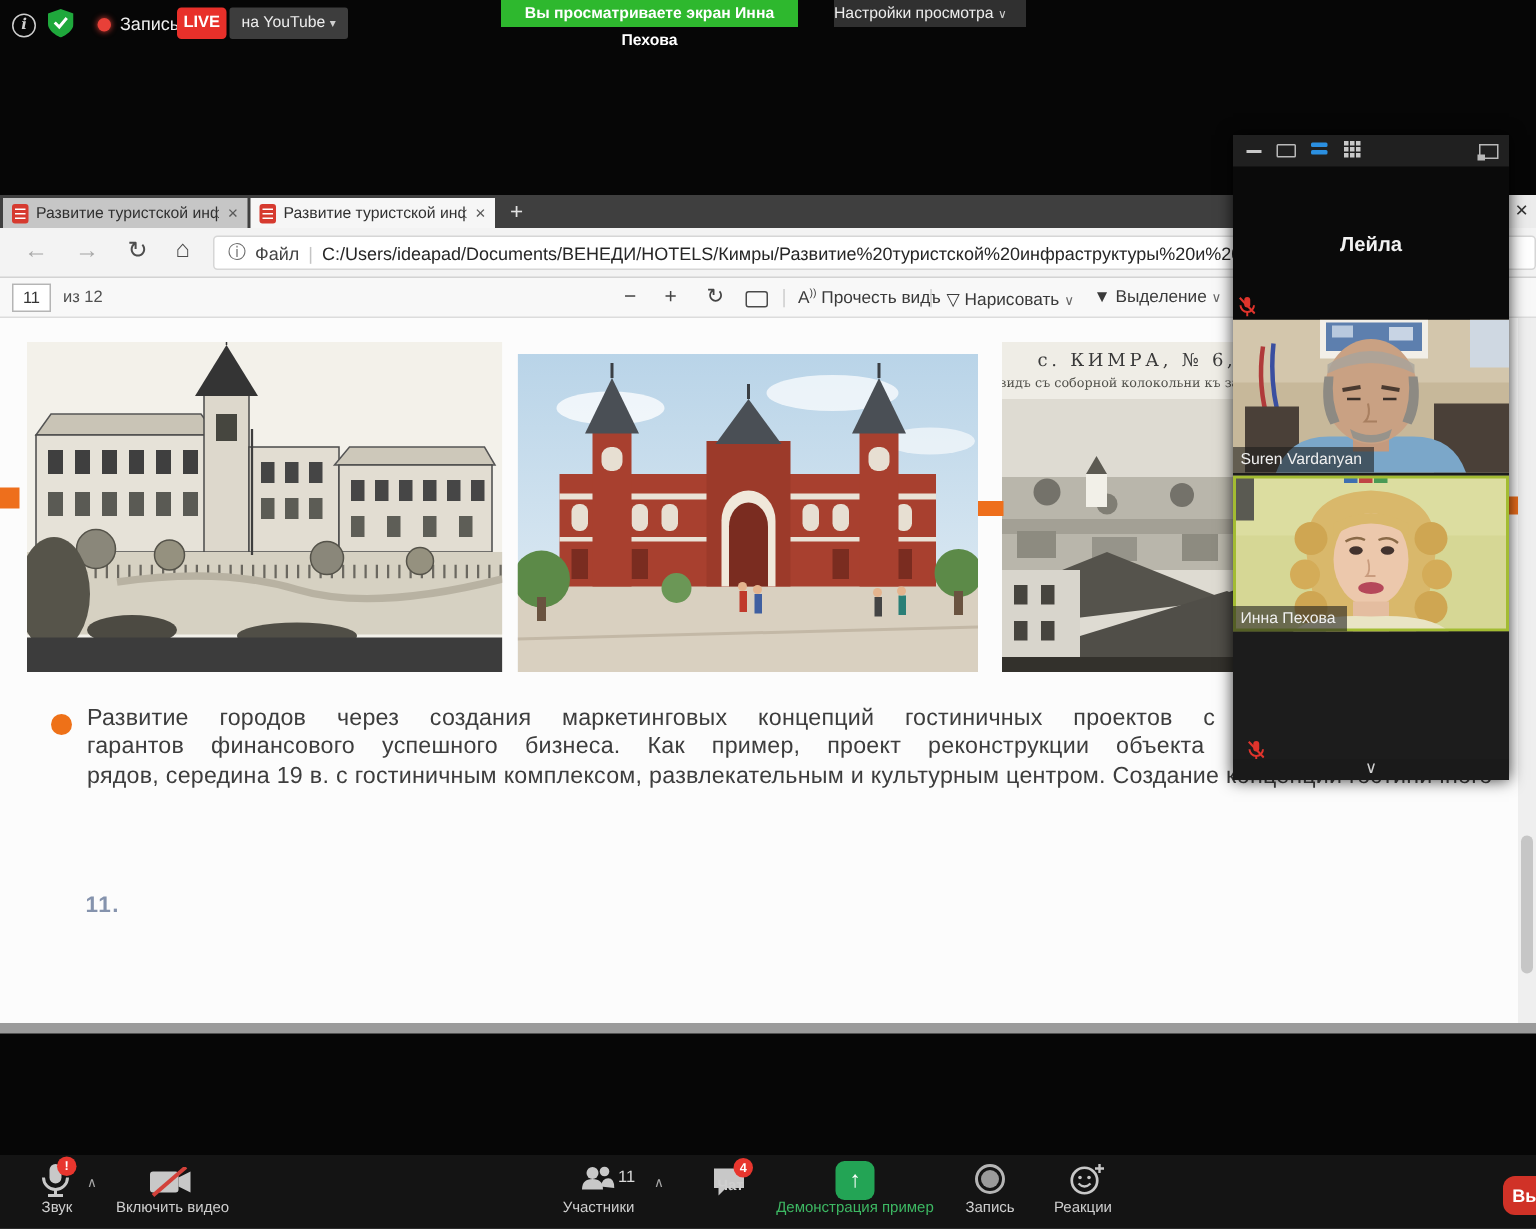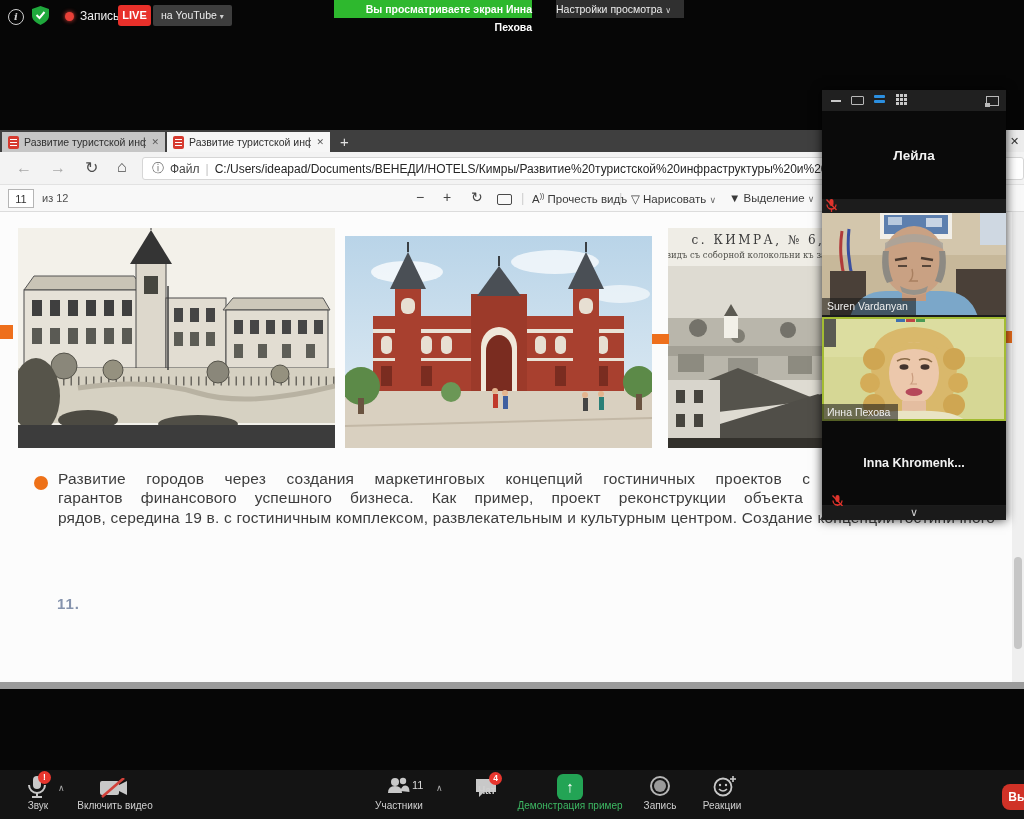--- a/index.html
+++ b/index.html
@@ -9,21 +9,21 @@
   
   .mt-info{width:14px;height:14px;border:1.5px solid #cfcfcf;border-radius:50%;color:#cfcfcf;
            font:italic bold 10px "DejaVu Serif",serif;text-align:center;line-height:14px;}
   .mt-reclabel{color:#f0f0f0;font-size:12px;}
   .mt-recdot{width:9px;height:9px;border-radius:50%;background:#e84038;box-shadow:0 0 4px #e84038;}
   .mt-live{background:#e8302a;color:#fff;font-weight:bold;font-size:11px;border-radius:3px;
            width:33px;height:21px;text-align:center;line-height:21px;}
   .mt-yt{background:#3d3d3d;color:#ededed;font-size:10.5px;height:21px;line-height:21px;
          padding:0 8px;border-radius:2px;}
   .mt-banner{background:#2eb82e;color:#fff;font-weight:bold;font-size:10.5px;height:18px;
-             line-height:18px;text-align:right;width:198px;}
+             line-height:18px;text-align:center;width:198px;}
   .mt-settings{background:#303030;color:#ededed;font-size:10.5px;height:18px;line-height:18px;
                width:128px;}
   .carr{font-size:8px;color:#cfcfcf;}
   
   .tabstrip{background:#3f3f3f;width:1024px;height:22px;}
   .btab{height:20px;width:163px;display:flex;align-items:center;gap:5px;padding:0 6px;box-sizing:border-box;}
   .btab.inact{background:#c6c6c6;}
   .btab.act{background:#f6f6f6;}
   .pdficon{width:11px;height:13px;background:#d63a2f;border-radius:2px;flex:0 0 auto;position:relative;}
   .pdficon::after{content:"";position:absolute;left:2px;top:3px;width:7px;height:1.5px;background:#fff;
@@ -336,21 +336,21 @@
           <i></i>
           <i></i>
           <i></i>
           <i></i>
           <i></i>
           <i></i>
         </div>
       <div class="abs vpico-pop" style="left:164px;top:6px;"></div>
     </div>
 
-    <div class="tileblack abs" style="left:0;top:21px;height:88px;">
+    <div class="tileblack abs" style="left:0;top:21px;height:102px;">
       <span style="font-size:13.5px;">Лейла</span>
     </div>
     <div class="abs" style="left:4px;top:108px;">
       <svg width="11" height="13" viewBox="0 0 11 13">
           <rect x="3.5" y="0" width="4" height="7" rx="2" fill="#e0342c"></rect>
           <path d="M1 5.5 a4.5 4.5 0 0 0 9 0" fill="none" stroke="#e0342c" stroke-width="1.3"></path>
           <line x1="5.5" y1="10" x2="5.5" y2="13" stroke="#e0342c" stroke-width="1.3"></line>
           <line x1="0.5" y1="0.5" x2="10.5" y2="11" stroke="#e0342c" stroke-width="1.4"></line>
         </svg>
     </div>
@@ -407,23 +407,20 @@
         <path d="M97 43 q7 -3 13 2" fill="none" stroke="#8a6a48" stroke-width="1.6"></path>
         <path d="M90 56 q2 8 -1 11 h6" fill="none" stroke="#c99c7e" stroke-width="1.2"></path>
         <ellipse cx="92" cy="75" rx="8.5" ry="4" fill="#b5485a"></ellipse>
         <rect x="80" y="84" width="24" height="20" fill="#e4bda0"></rect>
         <path d="M40 104 q14 -12 52 -10 q38 -2 52 10 Z" fill="#e9e4c4"></path>
       </svg>
       <div class="innabrd"></div>
       <span class="chip">Инна Пехова</span>
     </div>
 
-    <div class="tileblack abs" style="left:0;top:331px;height:84px;">
-      <span style="font-size:12.5px;">Inna Khromenk...</span>
-    </div>
     <div class="abs" style="left:10px;top:404px;">
       <svg width="11" height="13" viewBox="0 0 11 13">
           <rect x="3.5" y="0" width="4" height="7" rx="2" fill="#e0342c"></rect>
           <path d="M1 5.5 a4.5 4.5 0 0 0 9 0" fill="none" stroke="#e0342c" stroke-width="1.3"></path>
           <line x1="5.5" y1="10" x2="5.5" y2="13" stroke="#e0342c" stroke-width="1.3"></line>
           <line x1="0.5" y1="0.5" x2="10.5" y2="11" stroke="#e0342c" stroke-width="1.4"></line>
         </svg>
     </div>
     <div class="abs vchev" style="left:0;top:416px;">∨</div>
   </div>

